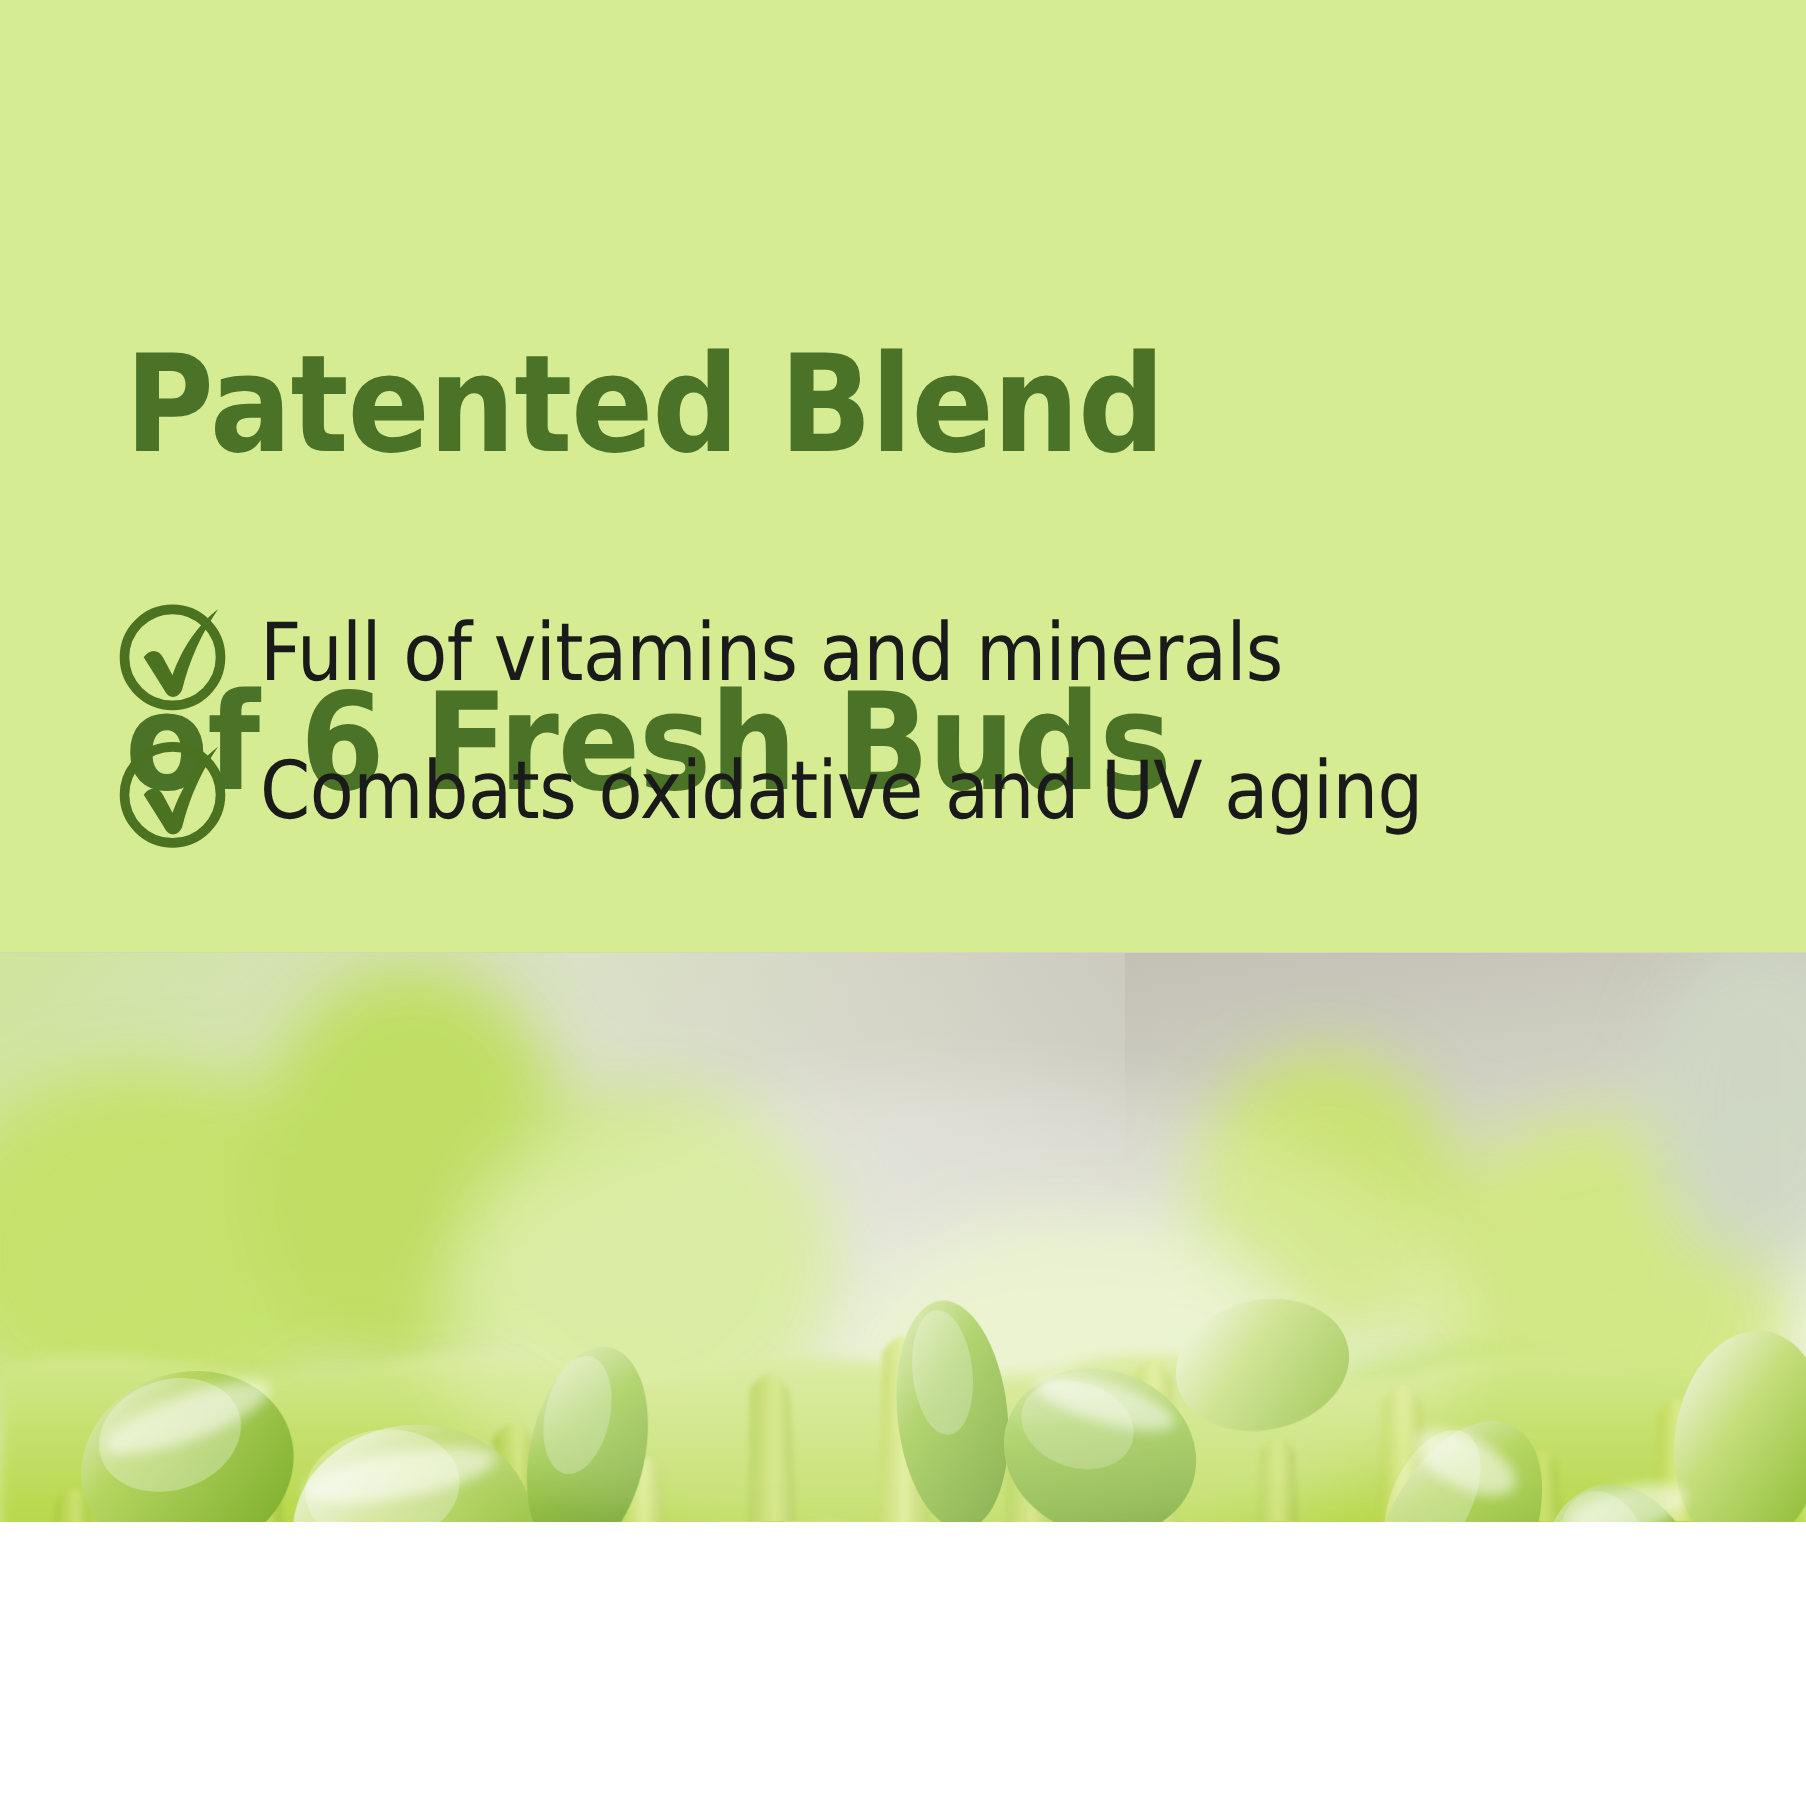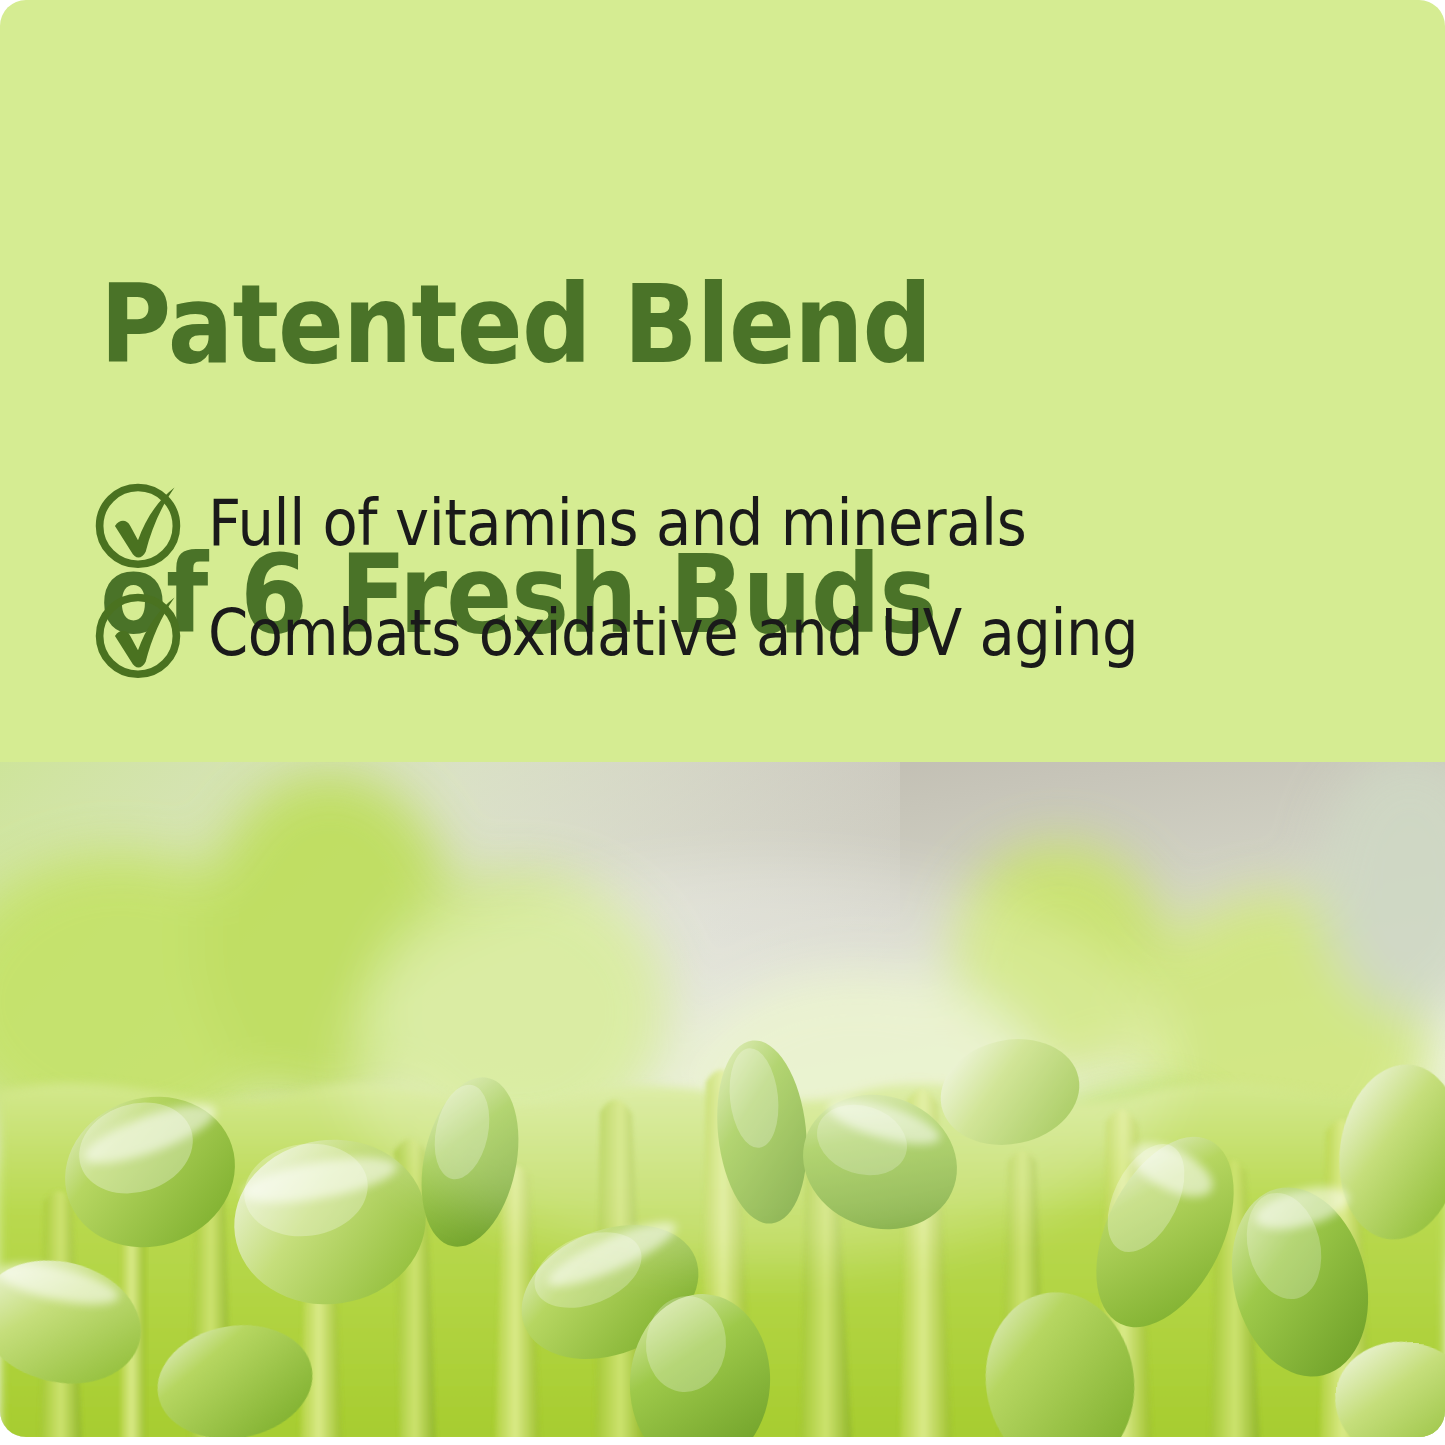--- a/index.html
+++ b/index.html
@@ -7,24 +7,23 @@
     padding: 0;
     background: #ffffff;
   }
   body {
     font-family: "Liberation Sans", sans-serif;
   }
 
   #canvas {
     position: relative;
     width: 1445px;
-    height: 1437px;
+    height: 1217px;
     overflow: hidden;
     background: #ffffff;
-    border-radius: 26px;
   }
 
   
   .panel {
     position: absolute;
     left: 0;
     top: 0;
     width: 1445px;
     height: 762px;
     background: #d5ec92;

